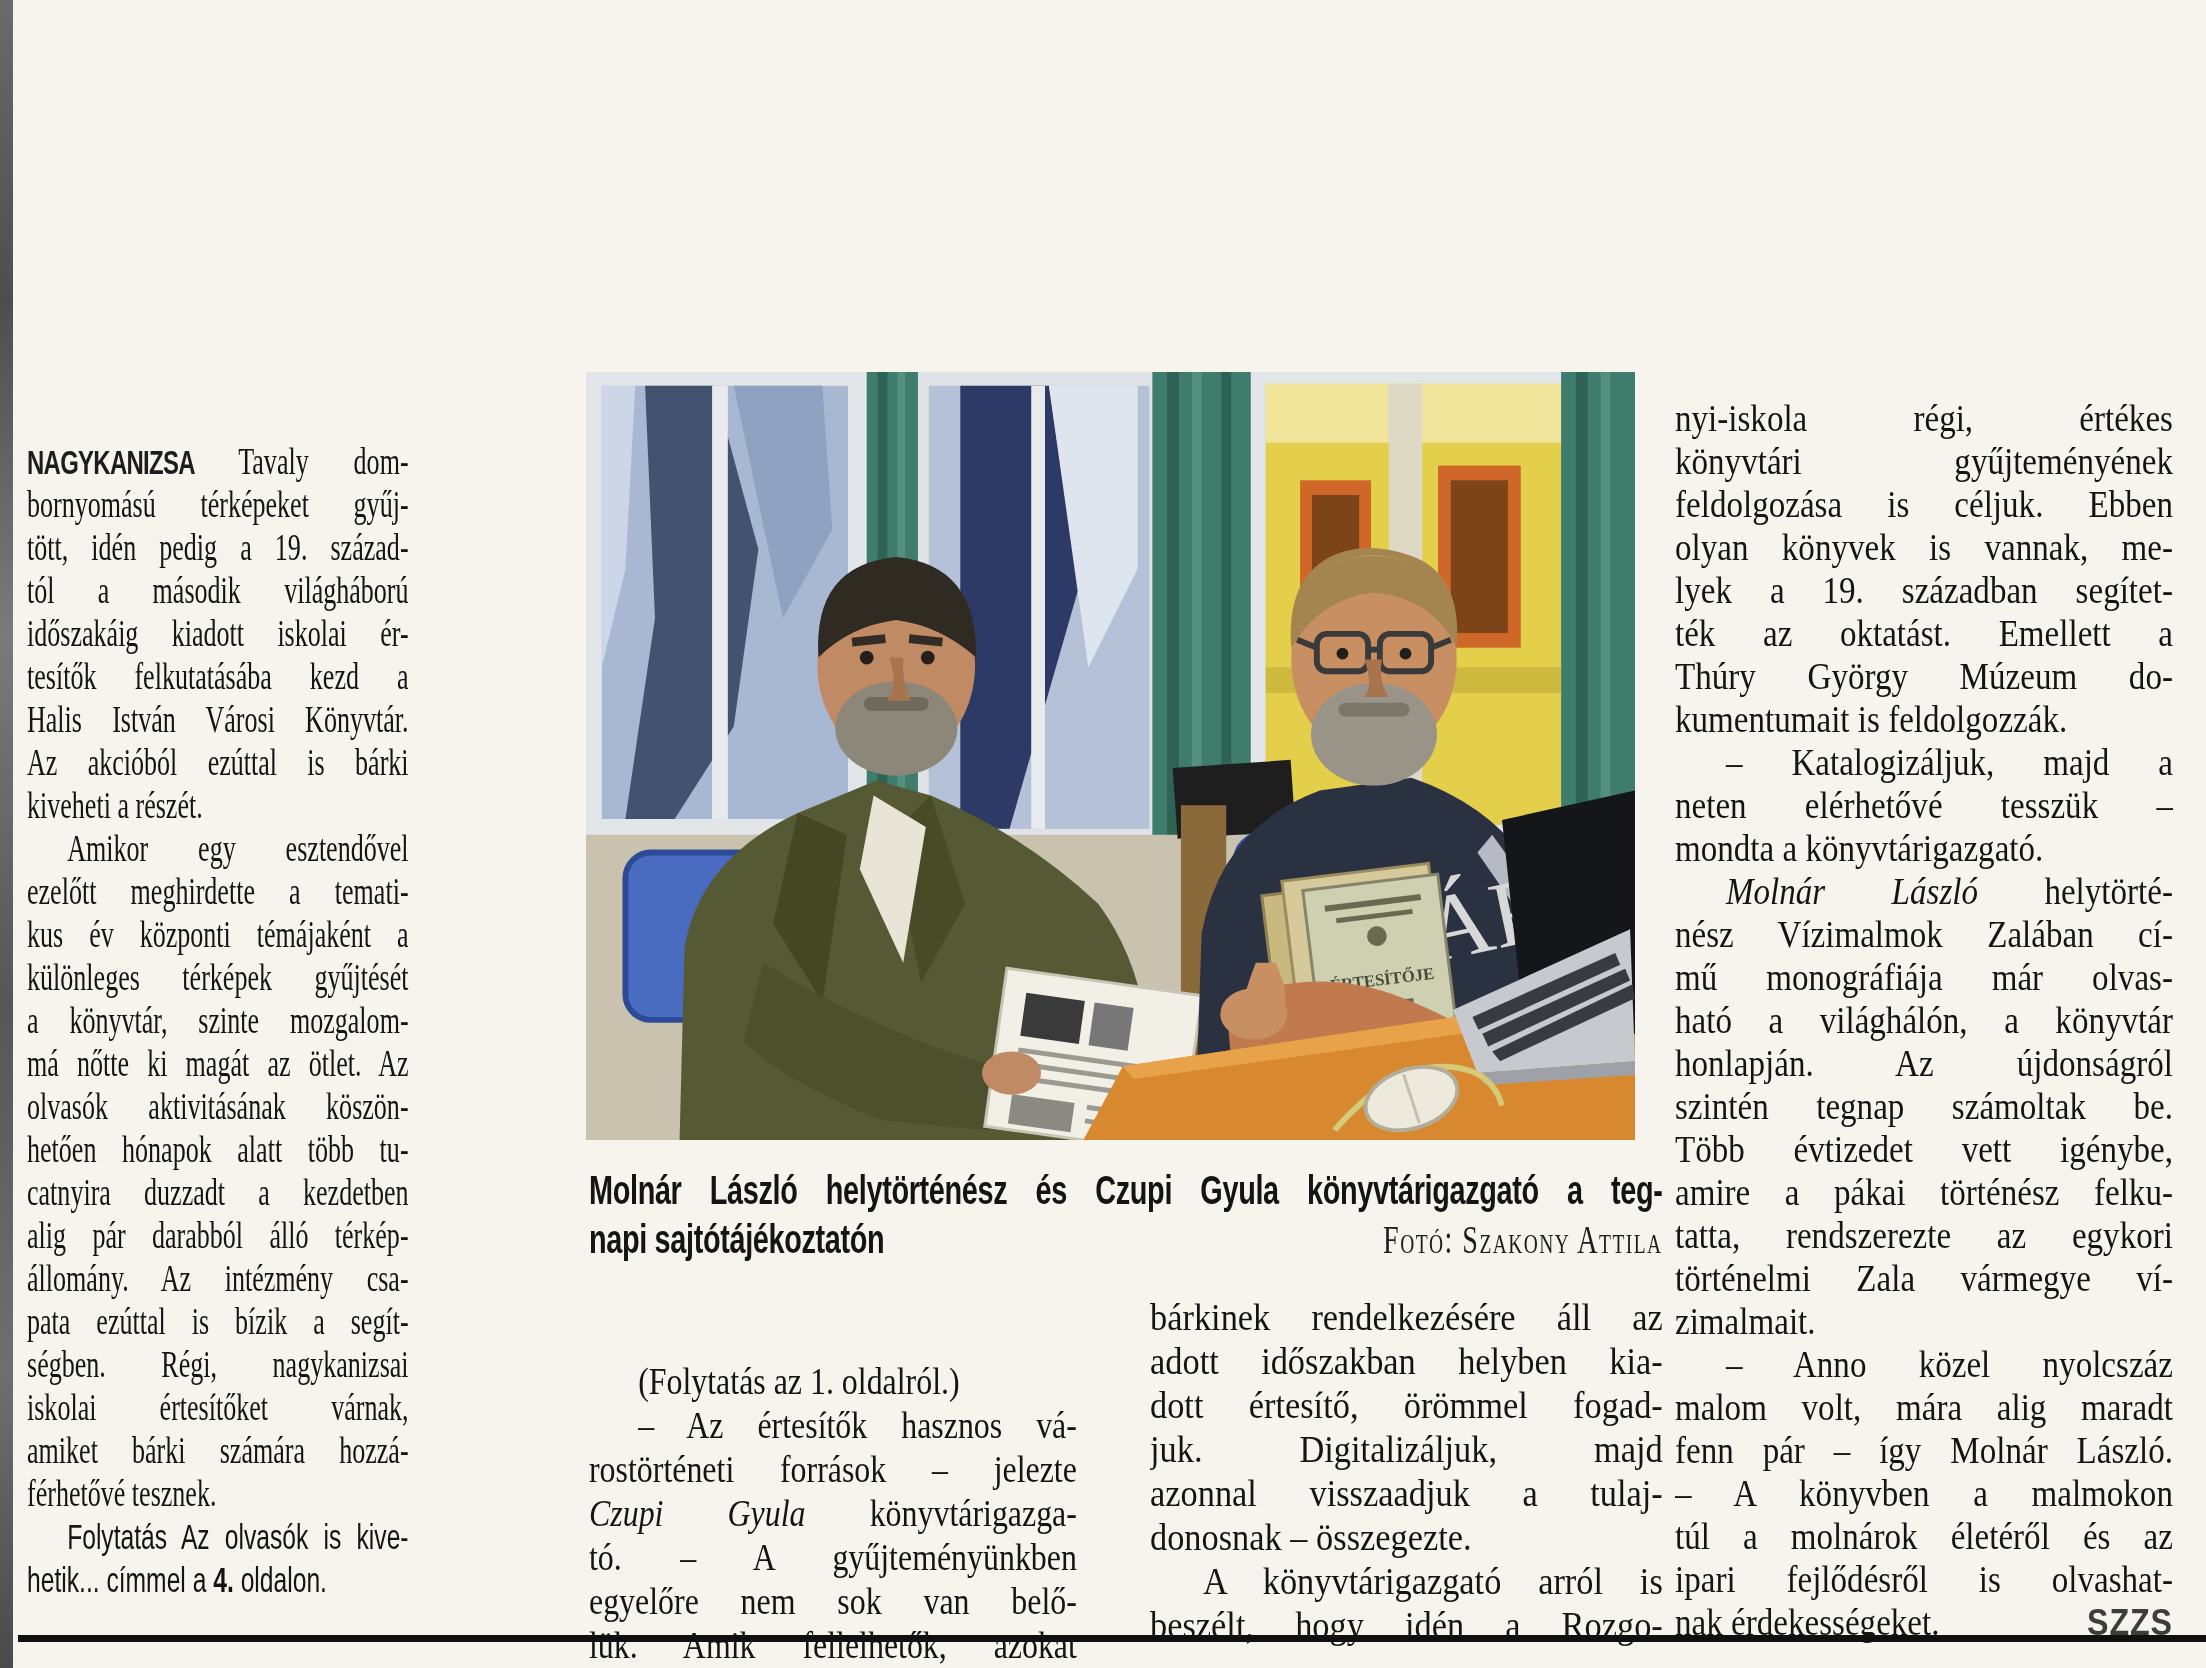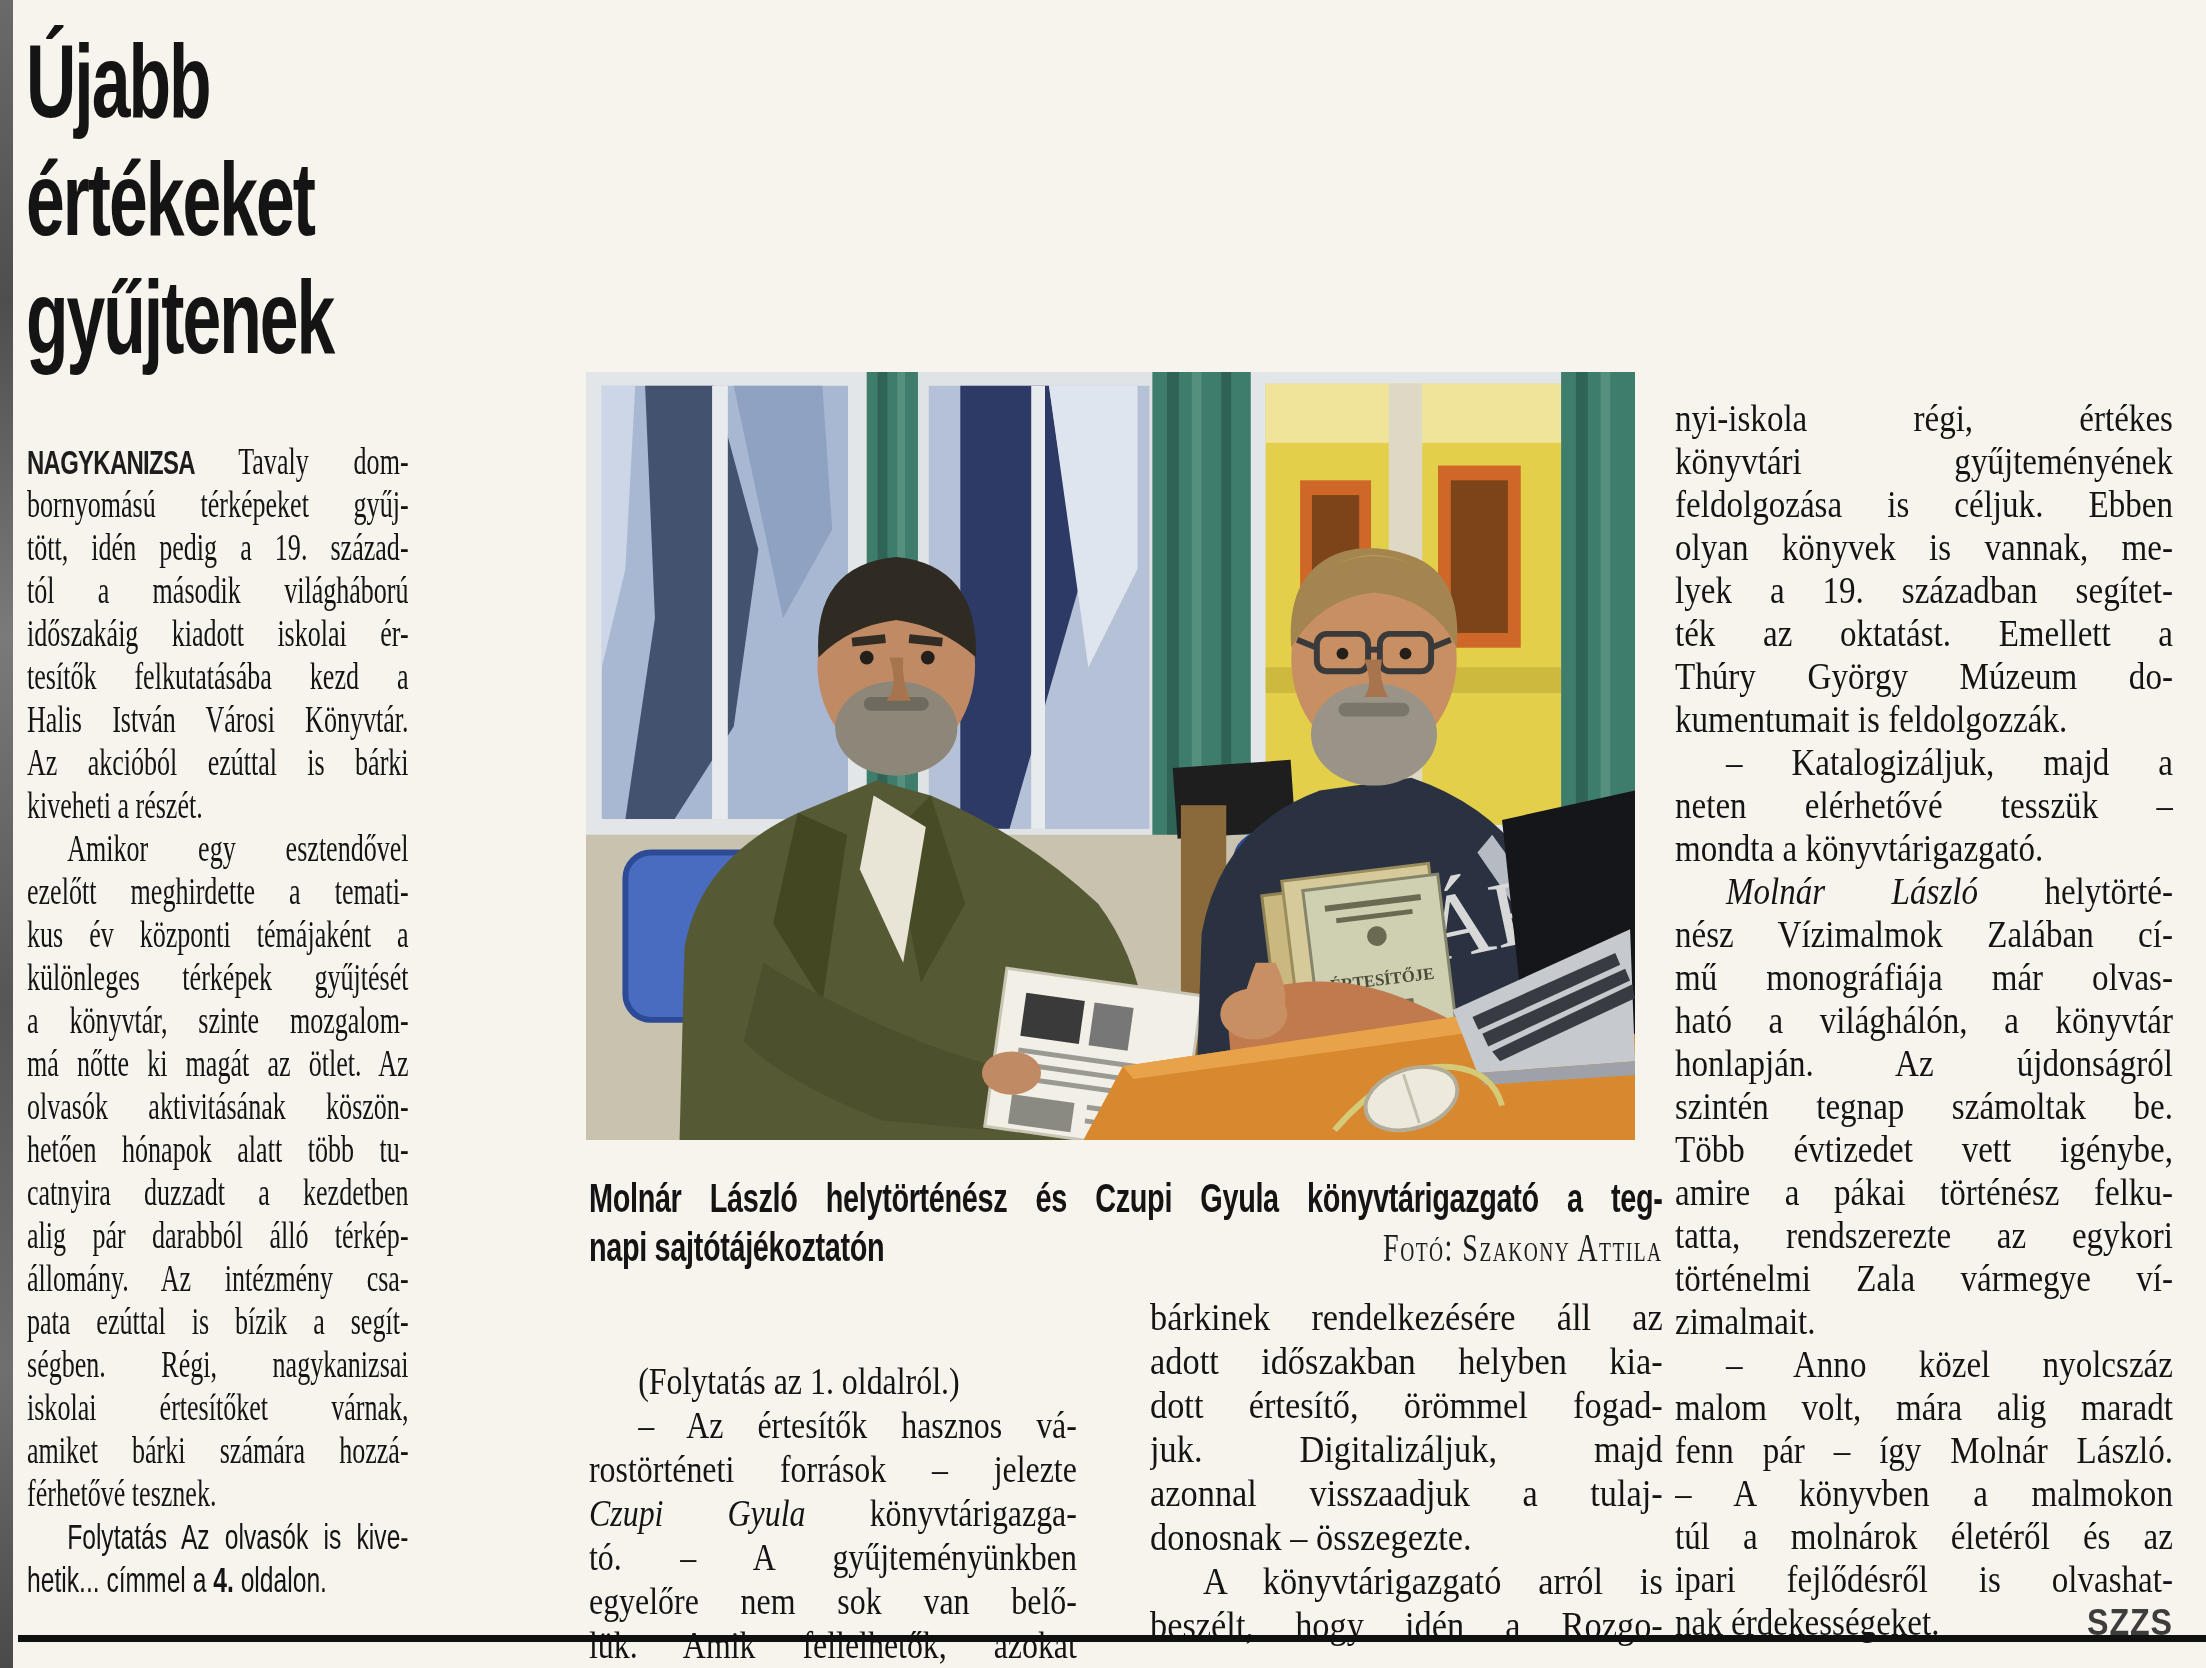--- a/index.html
+++ b/index.html
@@ -54,41 +54,34 @@
   .b{font-weight:700;}
   .i{font-style:italic;}
   .sans{font-family:"Liberation Sans","DejaVu Sans",sans-serif;font-size:35px;}
   .byline{font-family:"Liberation Sans","DejaVu Sans",sans-serif;font-weight:700;font-size:36px;color:#3d3d3d;letter-spacing:1px;}
 
   
   #photo{position:absolute;left:586px;top:372px;width:1049px;height:768px;background:#cfc9ba;}
   #photo svg{display:block;width:100%;height:100%;}
 
   
-  #caption{position:absolute;left:589px;top:1166px;width:1076px;margin-top:8px;}
+  #caption{position:absolute;left:589px;top:1166px;width:1076px;}
   #caption .inner{width:1487px;transform:scaleX(0.722);
       font-family:"Liberation Sans","DejaVu Sans",sans-serif;font-weight:700;
       font-size:40px;line-height:49px;letter-spacing:-0.5px;}
   #caption .credit{font-family:"Liberation Serif","DejaVu Serif",serif;font-weight:400;
       font-variant:small-caps;font-size:39px;letter-spacing:2px;color:#1c1c1c;}
 </style>
 </head>
 <body>
 
 <div id="page">
 
   <div id="edge-left"></div>
 
-  <div id="hl-left" class="plain">
-    <div class="inner">
-        <div class="ln"><span>Újabb</span></div>
-        <div class="ln"><span>értékeket</span></div>
-        <div class="ln"><span>gyűjtenek</span></div>
-      </div>
-  </div>
 
 
   <div id="leftcol" class="serifcol">
     <div class="inner">
         <div class="ln"><span class="lead">NAGYKANIZSA </span><span>Tavaly dom-</span></div>
         <div class="ln"><span>bornyomású térképeket gyűj-</span></div>
         <div class="ln"><span>tött, idén pedig a 19. század-</span></div>
         <div class="ln"><span>tól a második világháború</span></div>
         <div class="ln"><span>időszakáig kiadott iskolai ér-</span></div>
         <div class="ln"><span>tesítők felkutatásába kezd a</span></div>

